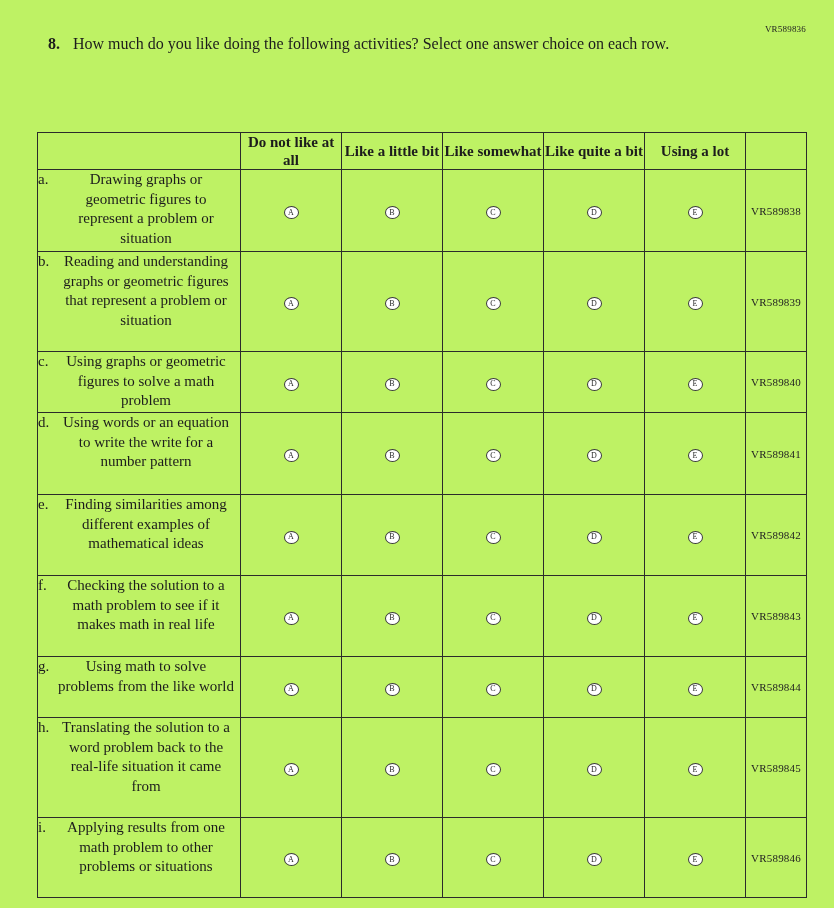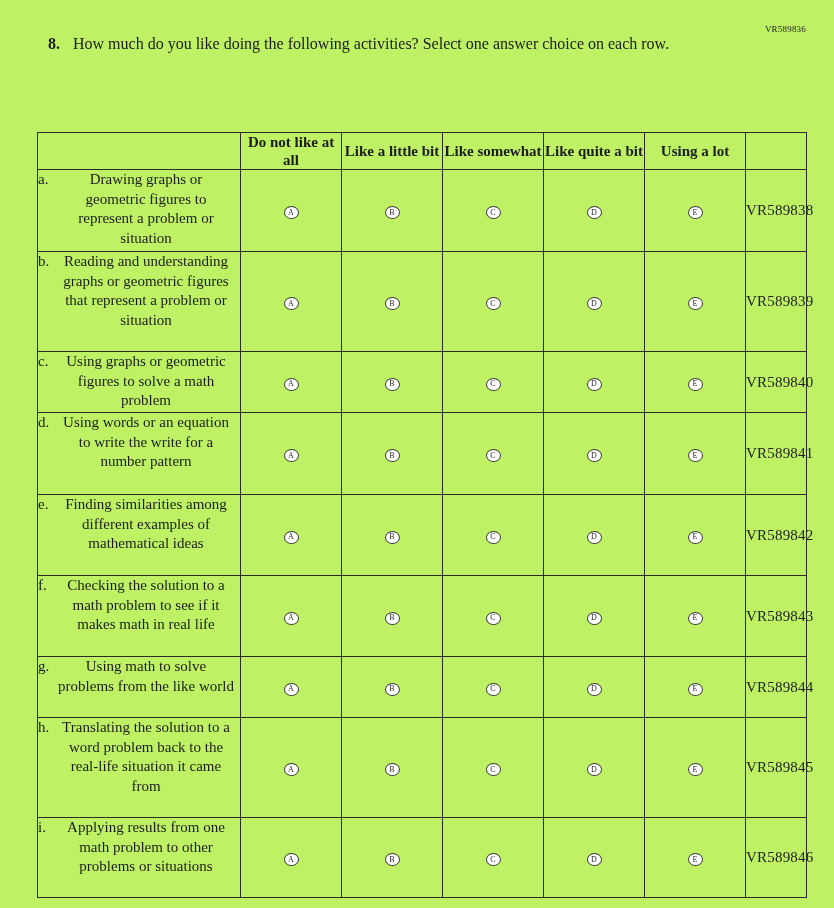--- a/index.html
+++ b/index.html
@@ -59,21 +59,21 @@
     border:1.2px solid #3a3a3a;border-radius:50%;
     font-size:8px;line-height:1;
     font-family:"Liberation Serif", serif;
     color:#2a2a2a;
     box-sizing:border-box;
     cursor:pointer;
     background:#fff;
   }
   td.code-cell{
     text-align:center;vertical-align:middle;
-    font-size:15px;letter-spacing:0.2px;color:#222;
+    font-size:11px;letter-spacing:0.2px;color:#222;
     padding:0 1px;
   }
   tr.row-a{height:82px;}
   tr.row-b{height:100px;}
   tr.row-c{height:61px;}
   tr.row-d{height:82px;}
   tr.row-e{height:81px;}
   tr.row-f{height:81px;}
   tr.row-g{height:61px;}
   tr.row-h{height:100px;}

